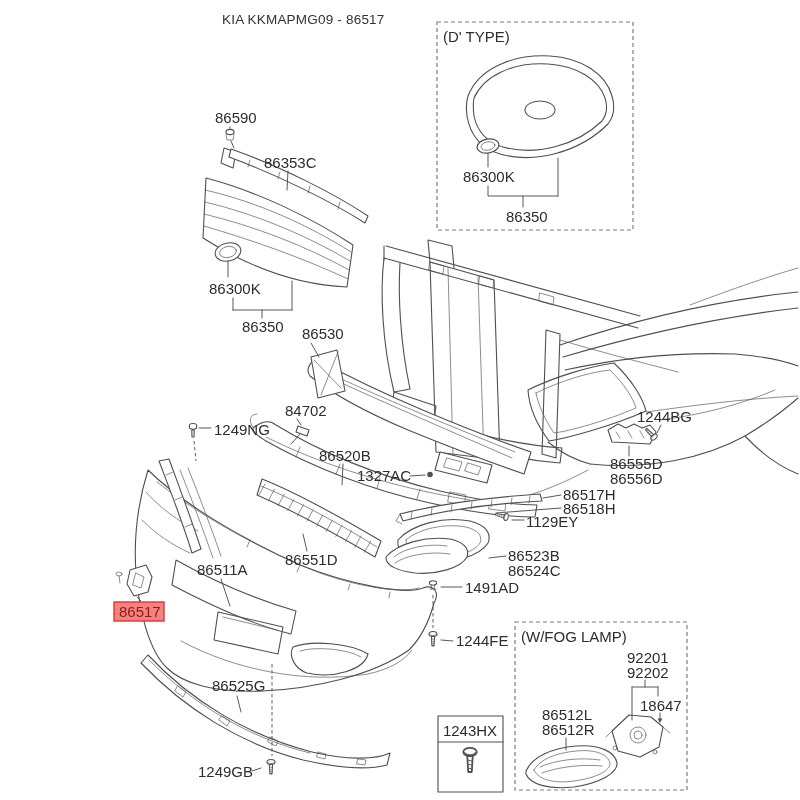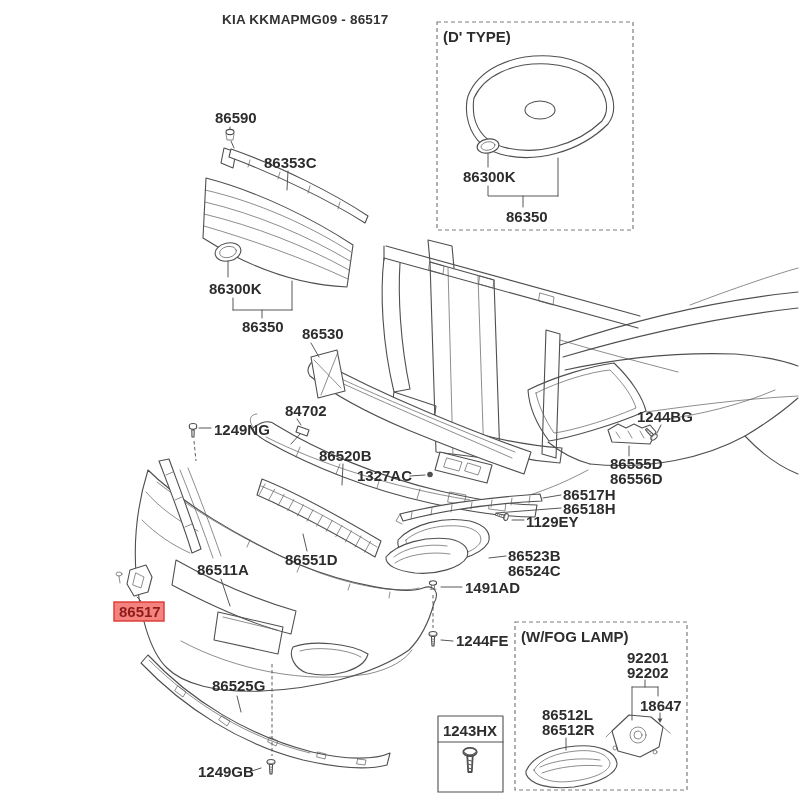--- a/index.html
+++ b/index.html
@@ -1,16 +1,16 @@
 <!DOCTYPE html>
 <html><head>
 <meta charset="utf-8">
 <style>
   html,body{margin:0;padding:0;background:#fff;}
-  .canvas{width:664px;height:800px;background:#ffffff;position:relative;font-family:"Liberation Sans",sans-serif;font-weight:bold;}
+  .canvas{width:664px;height:800px;background:#ffffff;position:relative;font-family:"Liberation Sans",sans-serif;}
   svg{position:absolute;left:0;top:0;}
   svg *{vector-effect:none;}
   .ln{fill:none;stroke:#4f4f4f;stroke-width:1.1;stroke-linecap:round;stroke-linejoin:round;}
   .thin{fill:none;stroke:#5c5c5c;stroke-width:.7;stroke-linecap:round;stroke-linejoin:round;}
   .fillw{fill:#ffffff;}
   .leader{fill:none;stroke:#4f4f4f;stroke-width:.95;stroke-linecap:round;}
   .dashbox{fill:none;stroke:#7d7d7d;stroke-width:1.2;stroke-dasharray:4 3;}
   .dashline{fill:none;stroke:#4f4f4f;stroke-width:.9;stroke-dasharray:3.5 2.5;}
   .lbl{font-size:15px;fill:#2d2d2d;}
   .title{font-size:13.5px;fill:#333;letter-spacing:.2px;}

